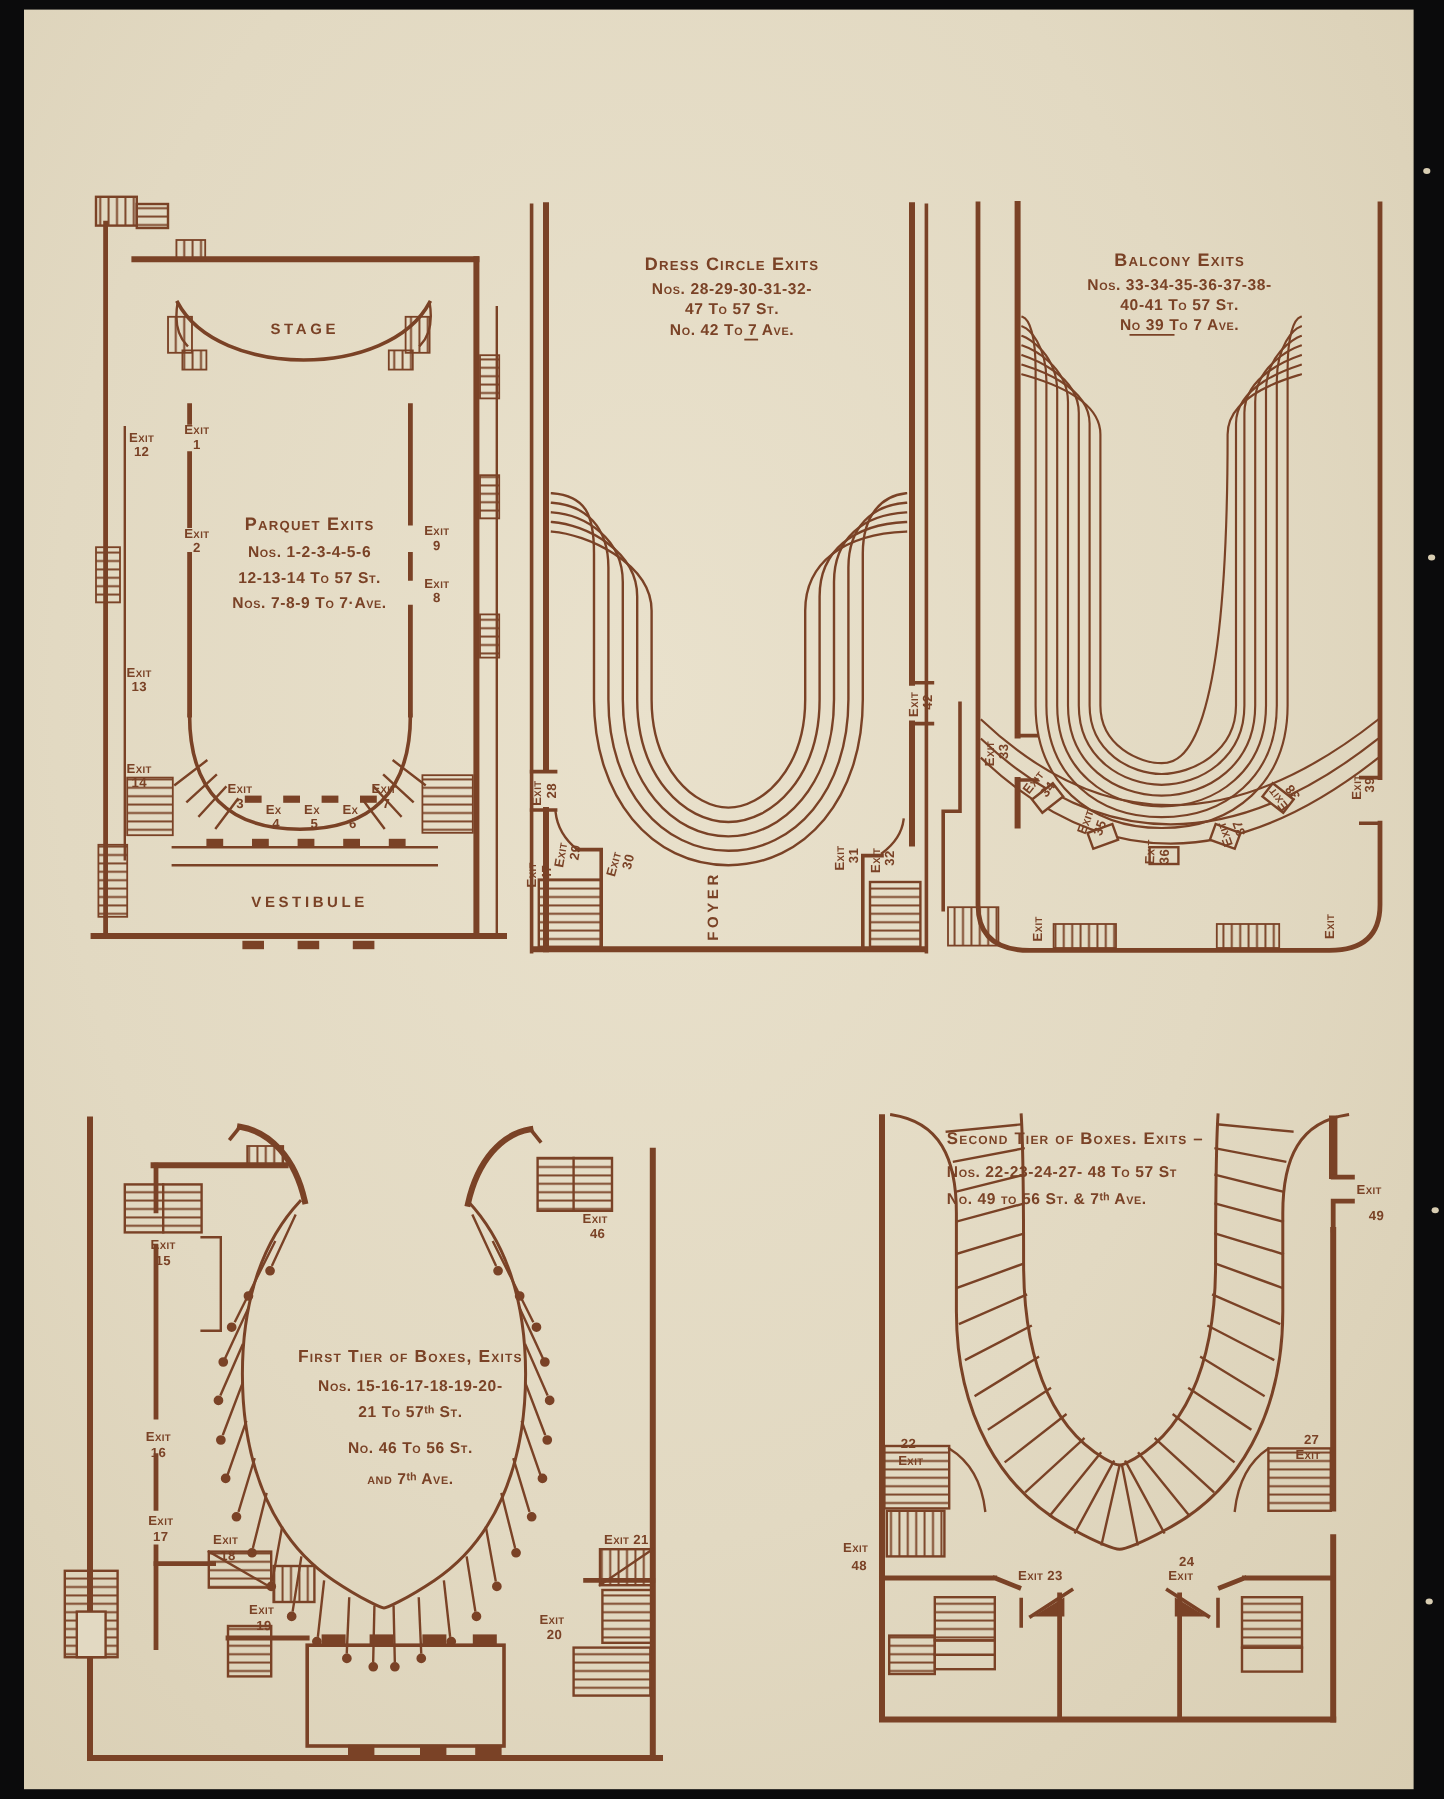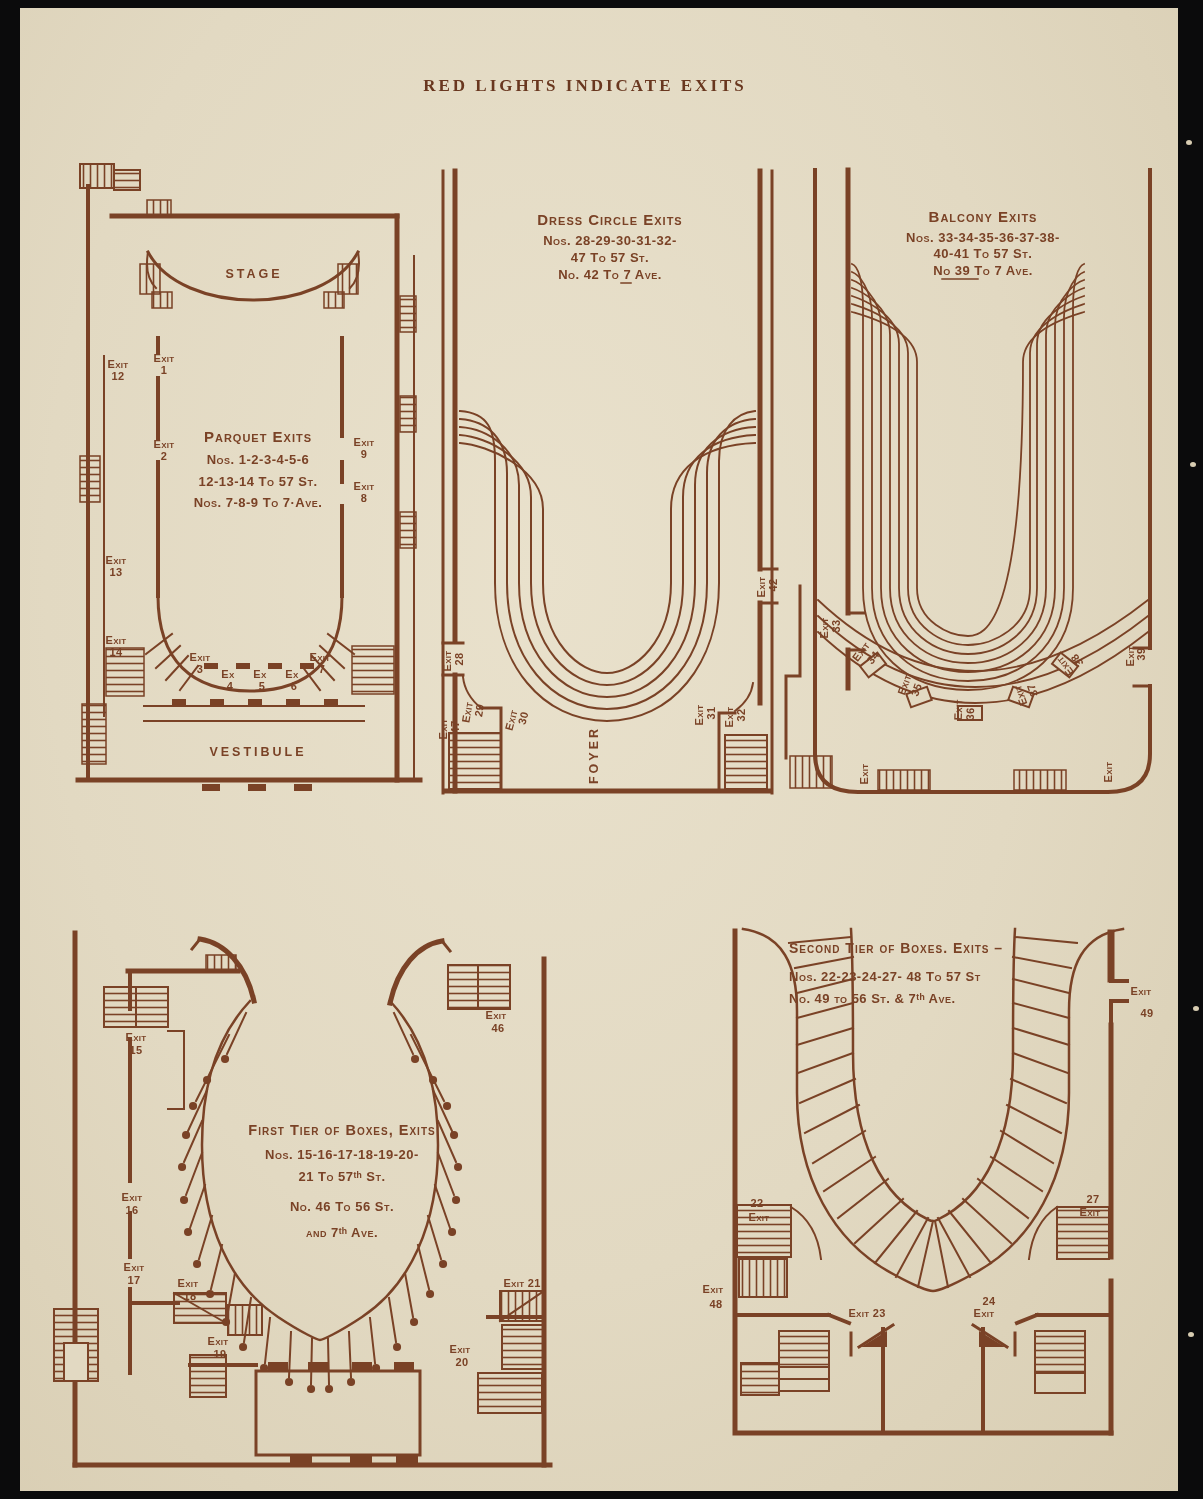--- a/index.html
+++ b/index.html
@@ -29,21 +29,20 @@
   .big{font-size:12.5px;font-weight:bold;letter-spacing:3px;}
   .start{text-anchor:start;}
   .fillink{fill:#7a4226;stroke:none;}
   .speck{position:absolute;width:6px;height:5px;background:#d8cdb2;border-radius:50%;}
 </style>
 </head>
 <body>
 
 <div id="paper">
 
-  <div id="page-title">RED LIGHTS INDICATE EXITS</div>
 
   <svg class="plan" style="left:32px;top:148px" width="392" height="657" viewBox="0 0 392 657">
     <defs>
       <pattern id="hs" width="7" height="7" patternUnits="userSpaceOnUse">
         <line x1="0" y1="3.5" x2="7" y2="3.5" stroke="#7a4226" stroke-width="1.6"></line>
       </pattern>
       <pattern id="vs" width="7" height="7" patternUnits="userSpaceOnUse">
         <line x1="3.5" y1="0" x2="3.5" y2="7" stroke="#7a4226" stroke-width="1.6"></line>
       </pattern>
     </defs>

